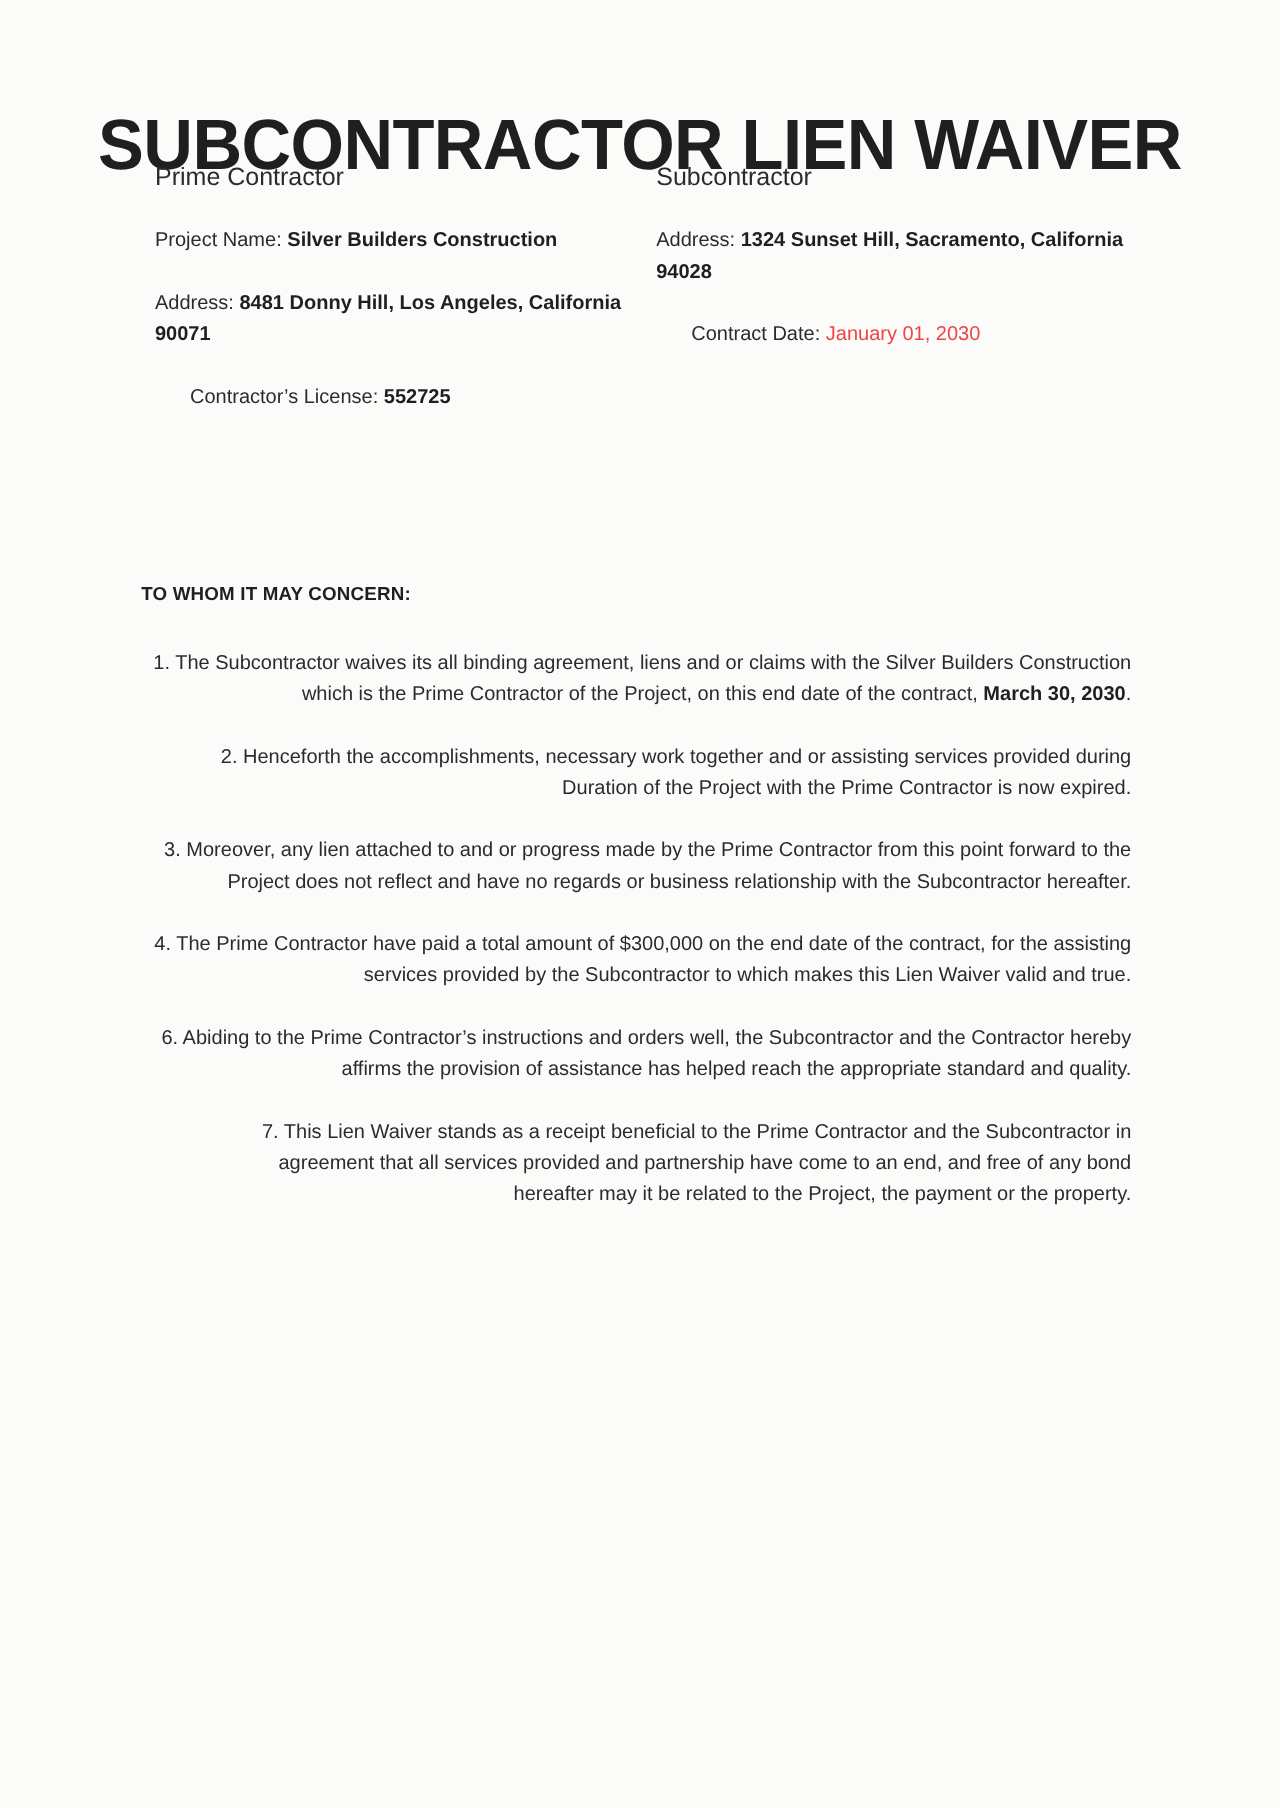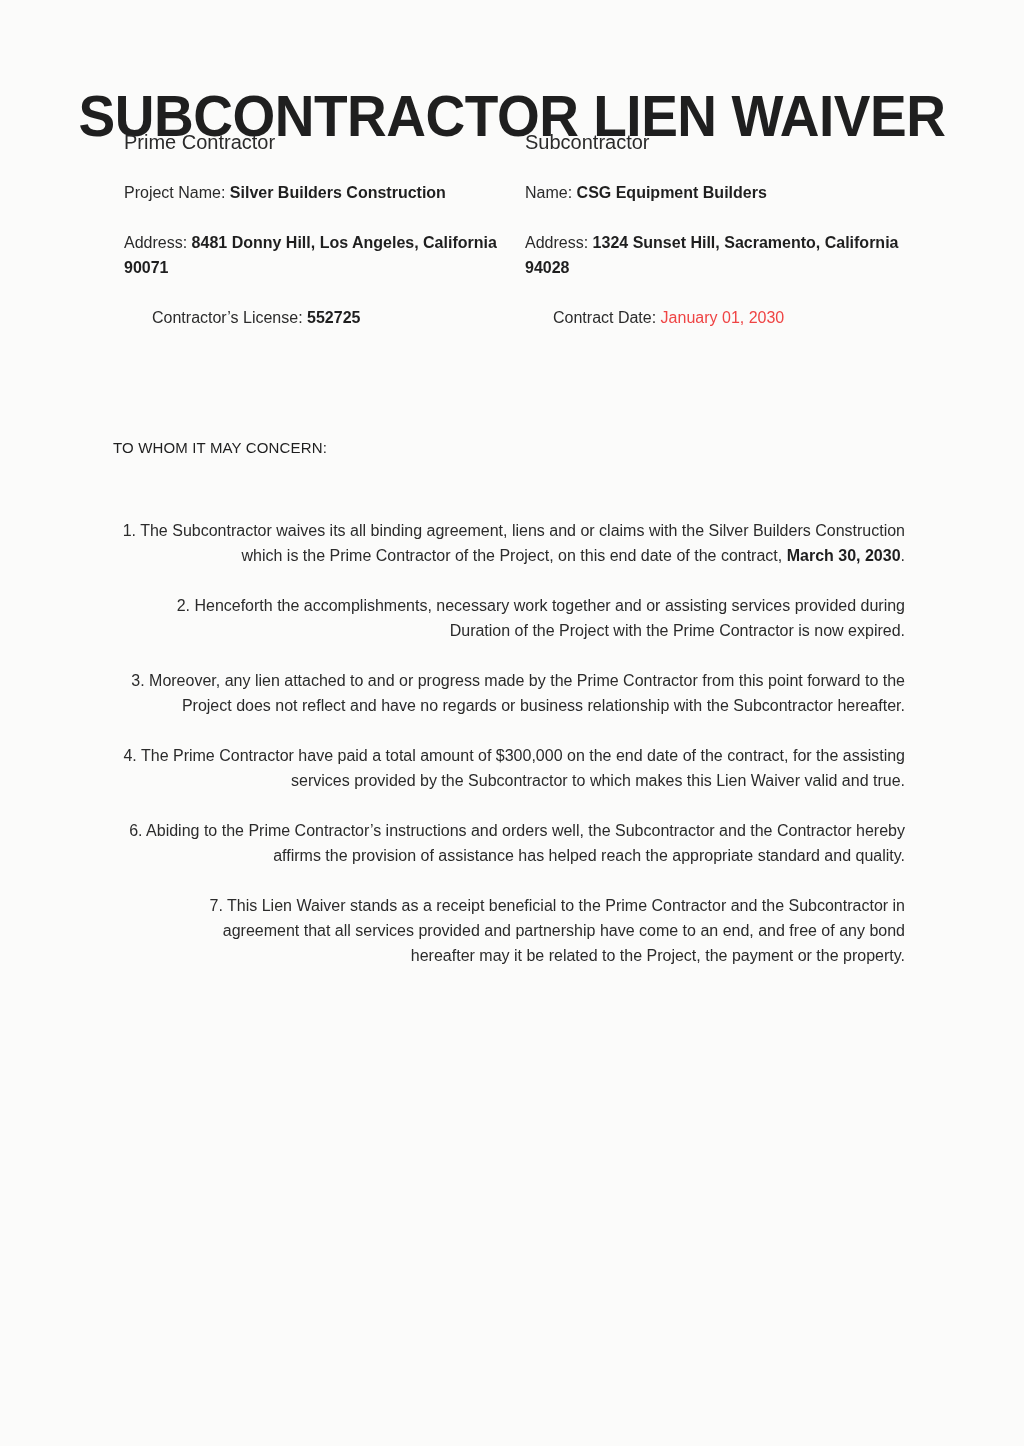--- a/index.html
+++ b/index.html
@@ -76,26 +76,26 @@
     color: #1f1f1f;
   }
   .field-value.plain {
     font-weight: 400;
     color: #ef4444;
   }
 
   
   .salutation {
     position: absolute;
-    top: 436px;
+    top: 464px;
     left: 113px;
     width: 790px;
     font-size: 15px;
     line-height: 24px;
-    font-weight: 400;
+    font-weight: 700;
     letter-spacing: 0.15px;
     color: #1f1f1f;
   }
 
   
   .clauses {
     position: absolute;
     top: 518px;
     left: 113px;
     width: 792px;
@@ -138,24 +138,20 @@
 
       <div class="field-row">
         <span>Contractor’s License:</span>
         <span class="field-value">552725</span>
       </div>
     </div>
 
     <div class="party-col right">
       <div class="party-heading">Subcontractor</div>
 
-      <div class="field-row">
-        <span>Name:</span>
-        <span class="field-value">CSG Equipment Builders</span>
-      </div>
 
       <div class="field-row">
         <span>Address:</span>
         <span class="field-value">1324 Sunset Hill, Sacramento, California 94028</span>
       </div>
 
 
       <div class="field-row">
         <span>Contract Date:</span>
         <span class="field-value plain">January 01, 2030</span>

